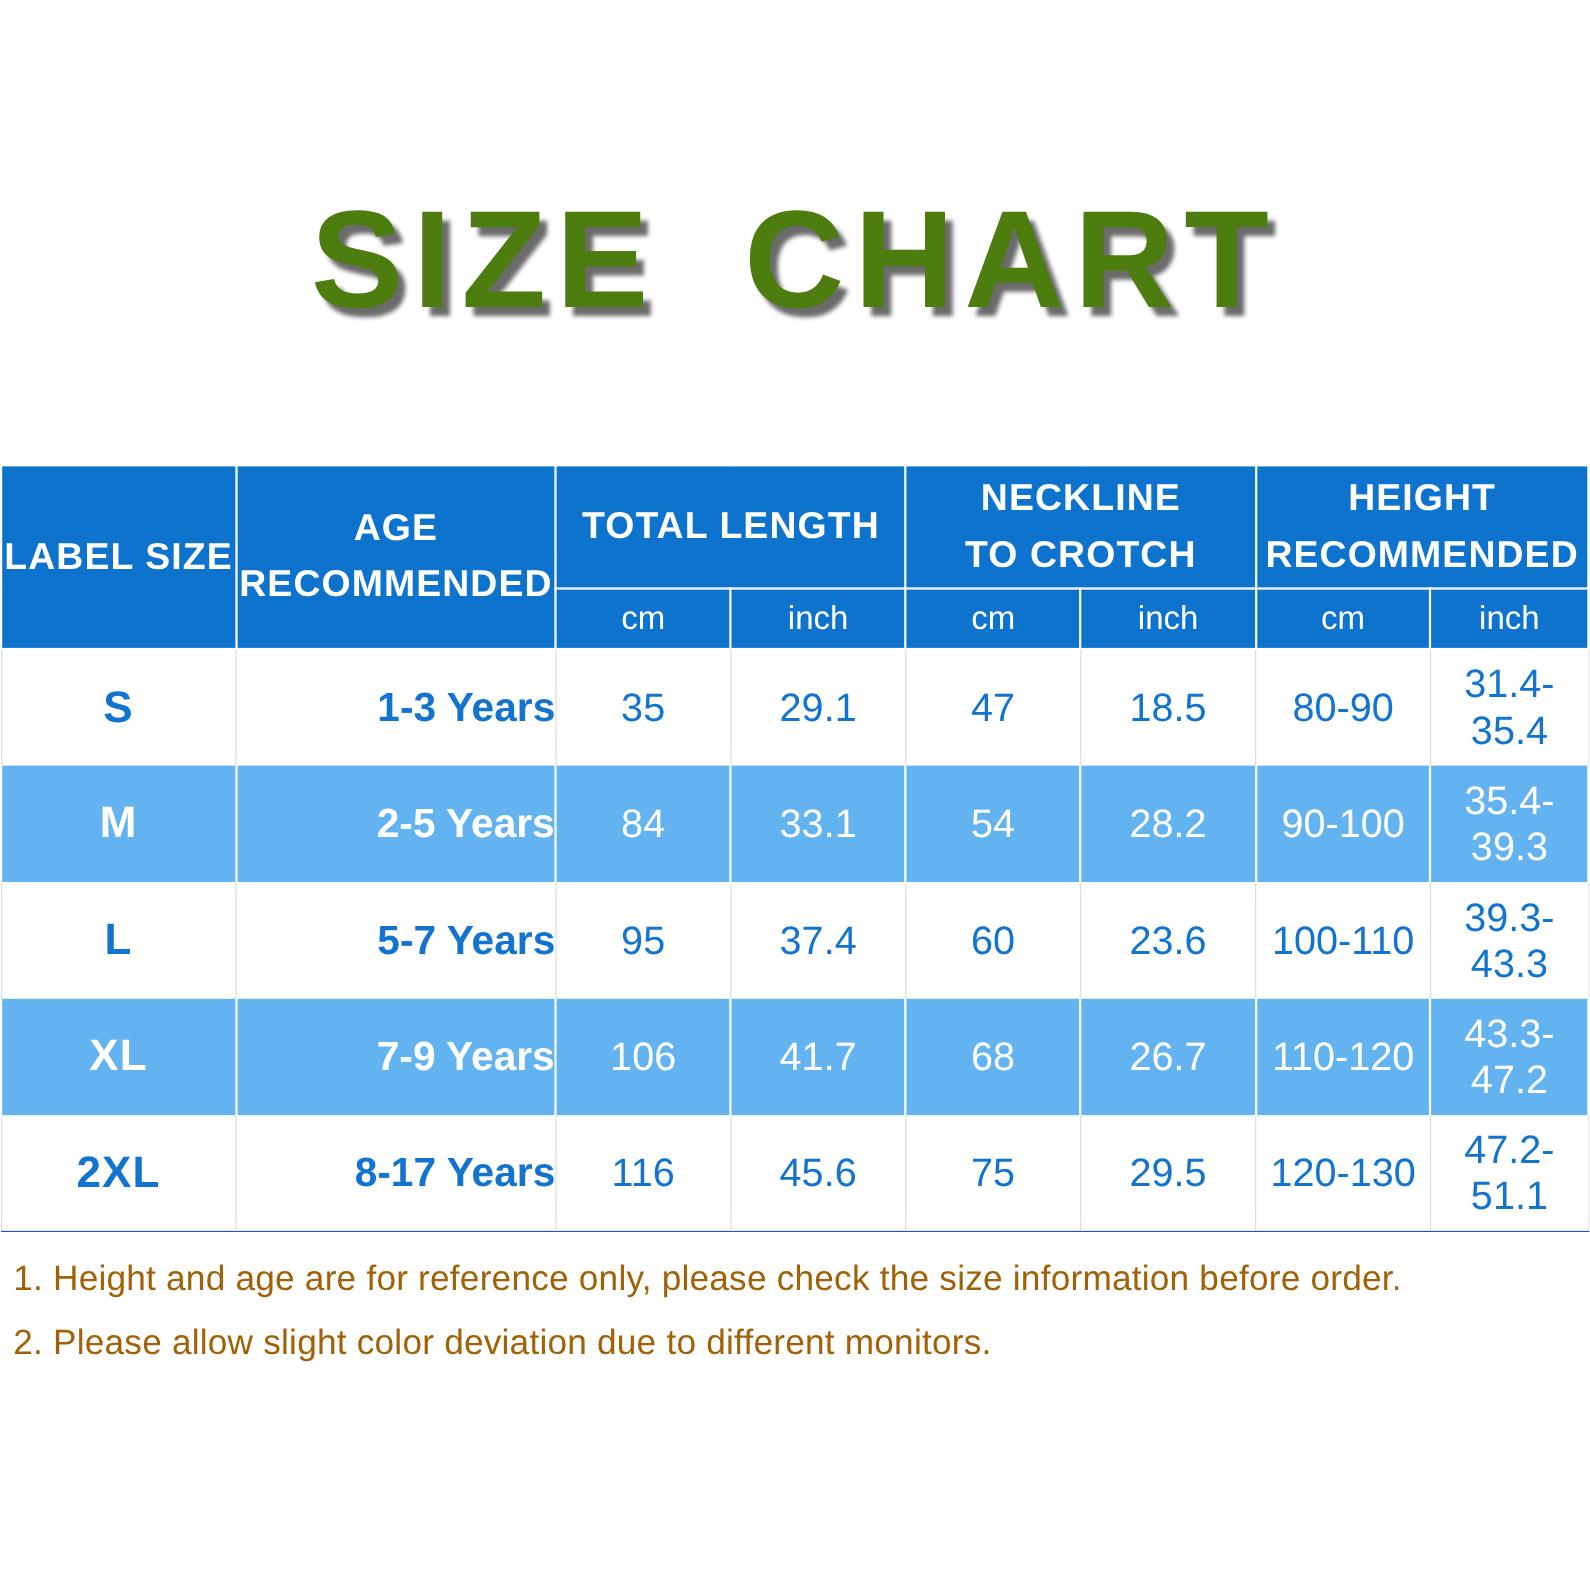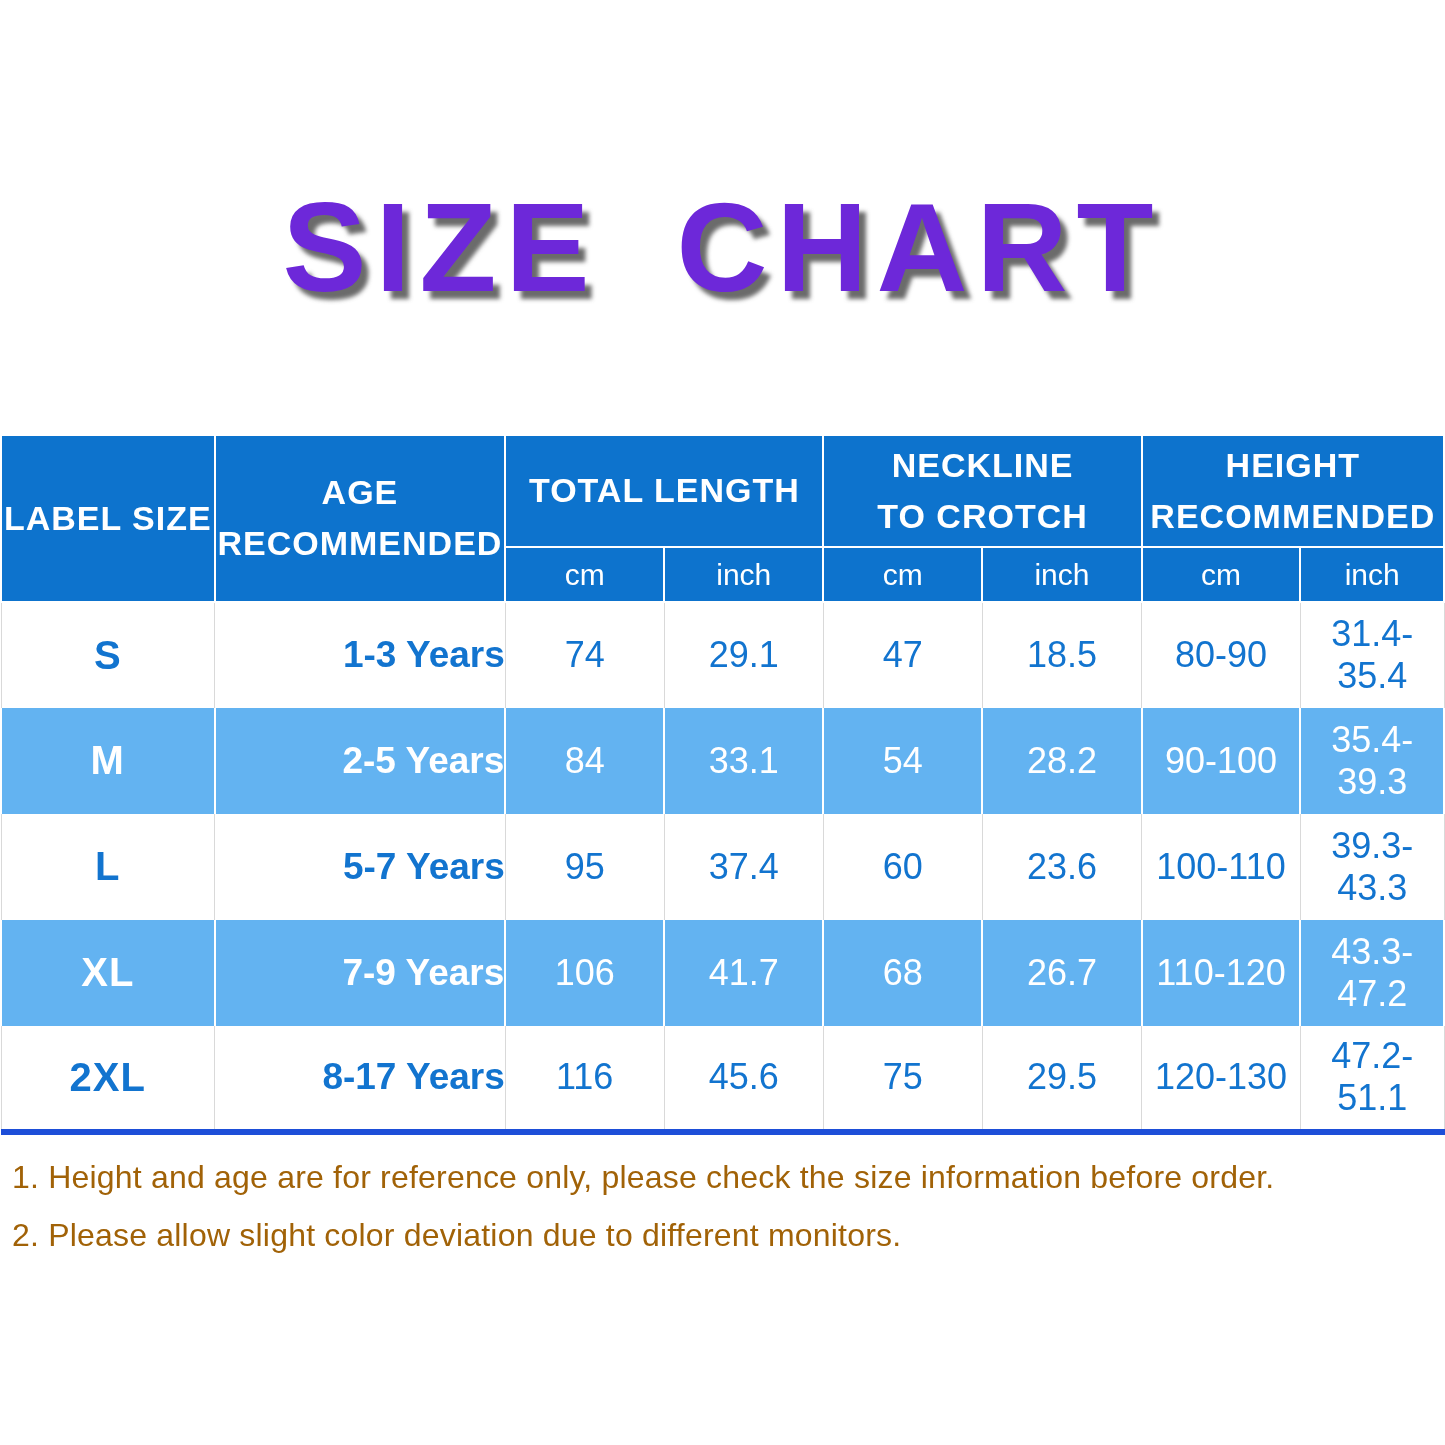--- a/index.html
+++ b/index.html
@@ -2,24 +2,24 @@
 <html><head>
 <meta charset="utf-8">
 <style>
   html,body { margin:0; padding:0; background:#ffffff; }
   body {
     width:1445px; height:1445px; overflow:hidden;
     font-family:"Liberation Sans", sans-serif;
     -webkit-font-smoothing: antialiased;
   }
   .title {
-    margin:16px; padding:163px 0 0 0;
+    margin:4px; padding:163px 0 0 0;
     text-align:center;
     font-size:126px; font-weight:bold; line-height:1.1;
-    color:#6d28d9;
+    color:#4d7c0f;
     letter-spacing:9px; word-spacing:34px;
     -webkit-text-stroke:7px #ffffff;
     paint-order: stroke fill;
     text-shadow: 7px 8px 4px rgba(70,70,70,0.8);
     white-space:nowrap;
   }
   table.size-chart {
     width:1445px; margin-top:116px;
     border-collapse:collapse; table-layout:fixed;
   }
@@ -41,21 +41,21 @@
     font-size:36px; padding:0;
   }
   tr.row-white td {
     background:#ffffff; color:#1274cf;
     border-left:1px solid #d9d9d9; border-right:1px solid #d9d9d9;
   }
   tr.row-blue td {
     background:#63b3f1; color:#ffffff;
     border-left:2px solid #ffffff; border-right:2px solid #ffffff;
   }
-  tbody tr:last-child td { border-bottom:6px solid #1d4ed8;margin-left:30px; }
+  tbody tr:last-child td { border-bottom:1px solid #1d4ed8;margin-left:30px; }
   td.cell-label { font-weight:bold; font-size:40px; letter-spacing:1px; }
   td.cell-age { font-weight:bold; font-size:37px;text-align:right; }
   .notes { margin:24px 0 0 12px; }
   .notes p {
     margin:0 0 21px 0;
     font-size:32px; color:#a16207; letter-spacing:0.2px;
   }
 </style>
 </head>
 <body>
@@ -90,21 +90,21 @@
       <th>cm</th>
       <th>inch</th>
       <th>cm</th>
       <th>inch</th>
     </tr>
   </thead>
   <tbody>
     <tr class="row-white">
       <td class="cell-label">S</td>
       <td class="cell-age">1-3 Years</td>
-      <td>74</td>
+      <td>35</td>
       <td>29.1</td>
       <td>47</td>
       <td>18.5</td>
       <td>80-90</td>
       <td>31.4-35.4</td>
     </tr>
     <tr class="row-blue">
       <td class="cell-label">M</td>
       <td class="cell-age">2-5 Years</td>
       <td>84</td>

